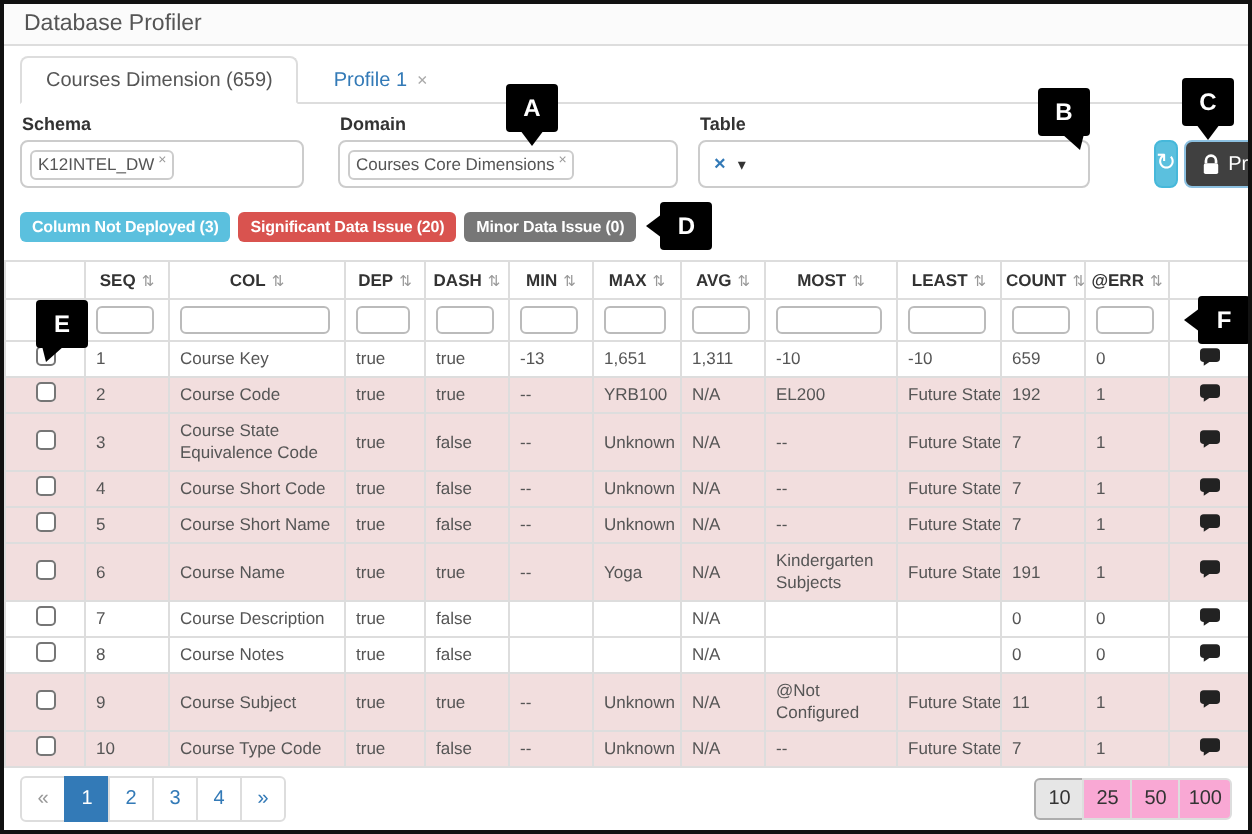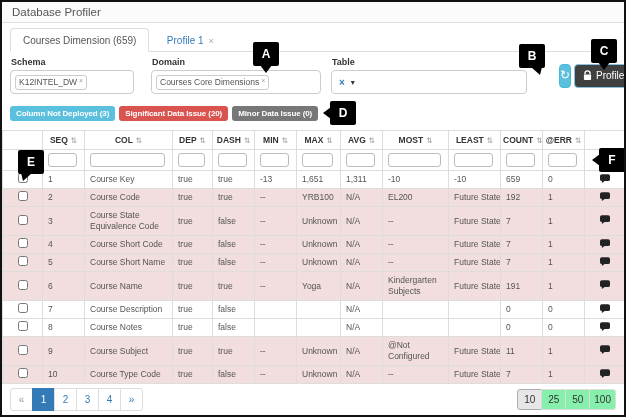--- a/index.html
+++ b/index.html
@@ -12,28 +12,28 @@
   
   .titlebar{flex:0 0 auto;padding:4px 10px;font-size:11.5px;color:#555;
     background:#fbfbfb;border-bottom:1px solid #ddd;}
   
   .tabs{flex:0 0 auto;margin:5px 8px 0;border-bottom:1px solid #ddd;}
   .tab{display:inline-block;padding:6px 12px 5px;font-size:10px;color:#337ab7;
     border:1px solid transparent;border-radius:4px 4px 0 0;margin-bottom:-1px;cursor:pointer;}
   .tab.active{background:#fff;border-color:#ddd #ddd #fff;color:#555;}
   .tab .close-x{color:#aaa;margin-left:5px;font-size:9px;}
   
-  .form-row{flex:0 0 auto;display:flex;align-items:center;padding:5px 8px 7px;}
+  .form-row{flex:0 0 auto;display:flex;align-items:flex-end;padding:5px 8px 7px;}
   .fgroup label{display:block;font-size:9px;font-weight:bold;color:#333;margin:0 0 3px 1px;}
   .box{height:24px;border:1px solid #ccc;border-radius:4px;background:#fff;
     display:flex;align-items:center;padding:0 4px;font-size:9px;}
   .chip{font-size:8.5px;color:#555;border:1px solid #ccc;border-radius:3px;
     padding:1px 3px 2px;display:inline-flex;align-items:flex-start;gap:2px;background:#fff;}
   .chip .x{color:#999;font-size:7px;line-height:7px;}
-  #schema-box{width:124px;}
+  #schema-box{width:142px;}
   #domain-group{margin-left:17px;}
   #domain-box{width:170px;}
   #table-group{margin-left:10px;}
   #table-box{width:196px;justify-content:space-between;font-size:10px;color:#333;padding:0 7px;}
   .tblx-wrap{display:flex;align-items:center;gap:6px;}
   .tbl-x{color:#337ab7;font-weight:bold;font-size:10px;cursor:pointer;}
   .caret{color:#333;font-size:8px;cursor:pointer;}
   .btn-refresh{margin-left:32px;width:27px;height:24px;background:#5bc0de;border:1px solid #46b8da;
     border-radius:4px;color:#fff;font-size:12px;line-height:21px;text-align:center;cursor:pointer;}
   .btn-profile{margin-left:3px;height:24px;background:#404040;border:1px solid #8cc0e0;border-radius:4px;
@@ -84,21 +84,21 @@
   .pagebar{flex:0 0 auto;margin-top:auto;display:flex;justify-content:space-between;
     align-items:center;padding:3px 8px 4px;}
   .pager,.sizer{display:inline-flex;}
   .pg{min-width:23px;height:23px;line-height:21px;text-align:center;border:1px solid #ddd;
     background:#fff;color:#337ab7;font-size:10px;margin-left:-1px;padding:0 4px;cursor:pointer;}
   .pager .pg:first-child{border-radius:3px 0 0 3px;margin-left:0;}
   .pager .pg:last-child{border-radius:0 3px 3px 0;}
   .pg.muted{color:#999;}
   .pg.active{background:#337ab7;border-color:#337ab7;color:#fff;}
   .sz{min-width:25px;height:21px;line-height:19px;text-align:center;border:1px solid #ddd;
-    background:#86efac;color:#333;font-size:10px;margin-left:-1px;padding:0 4px;cursor:pointer;}
+    background:#f9a8d4;color:#333;font-size:10px;margin-left:-1px;padding:0 4px;cursor:pointer;}
   .sizer .sz:first-child{border-radius:3px 0 0 3px;margin-left:0;}
   .sizer .sz:last-child{border-radius:0 3px 3px 0;}
   .sz.active{background:#e6e6e6;border-color:#adadad;}
 </style>
 </head>
 <body>
 
 <div class="frame">
 
   <div class="titlebar">Database Profiler</div>

